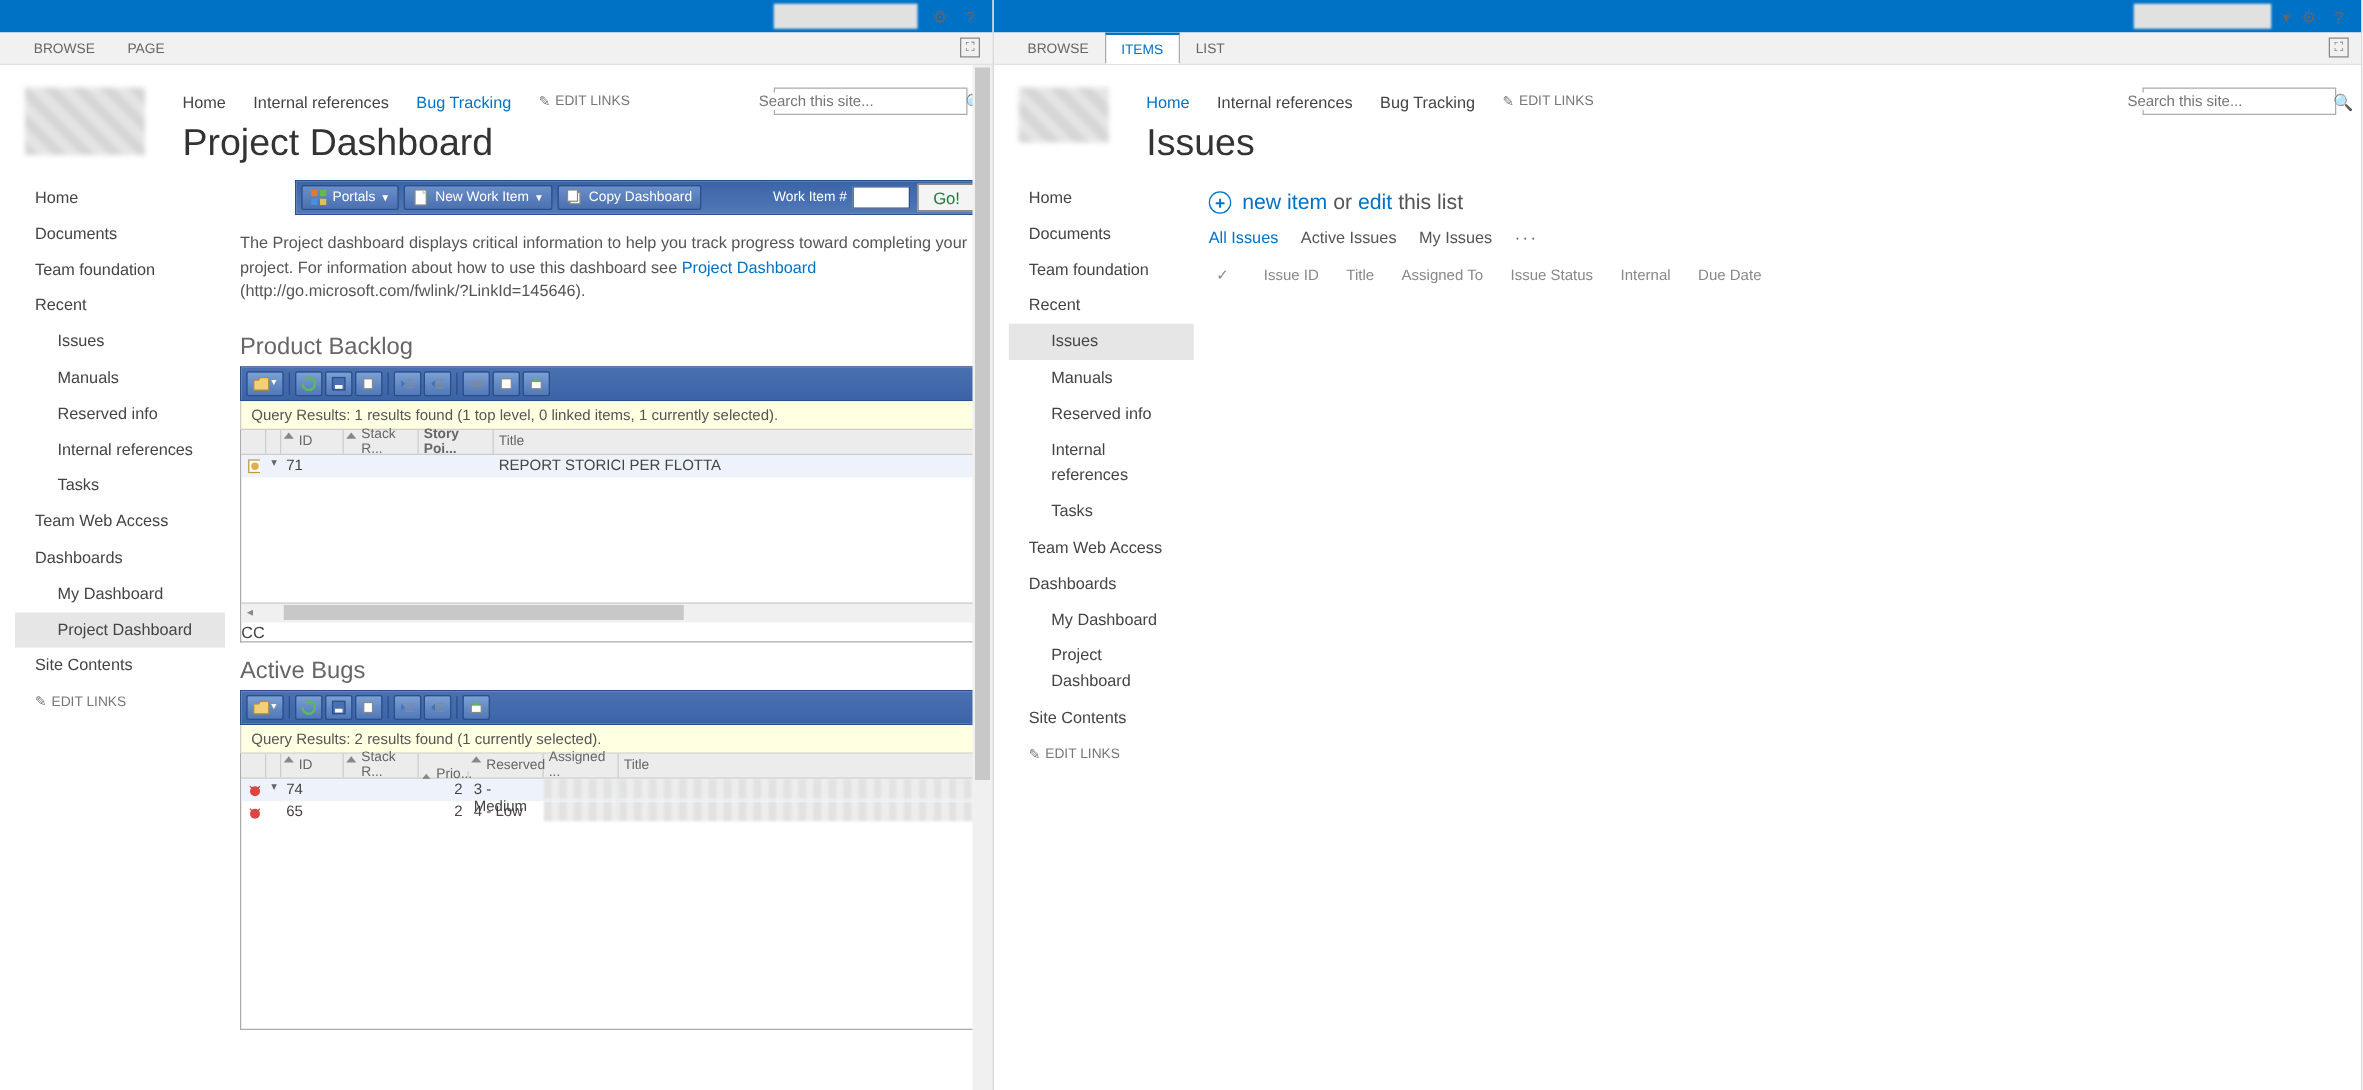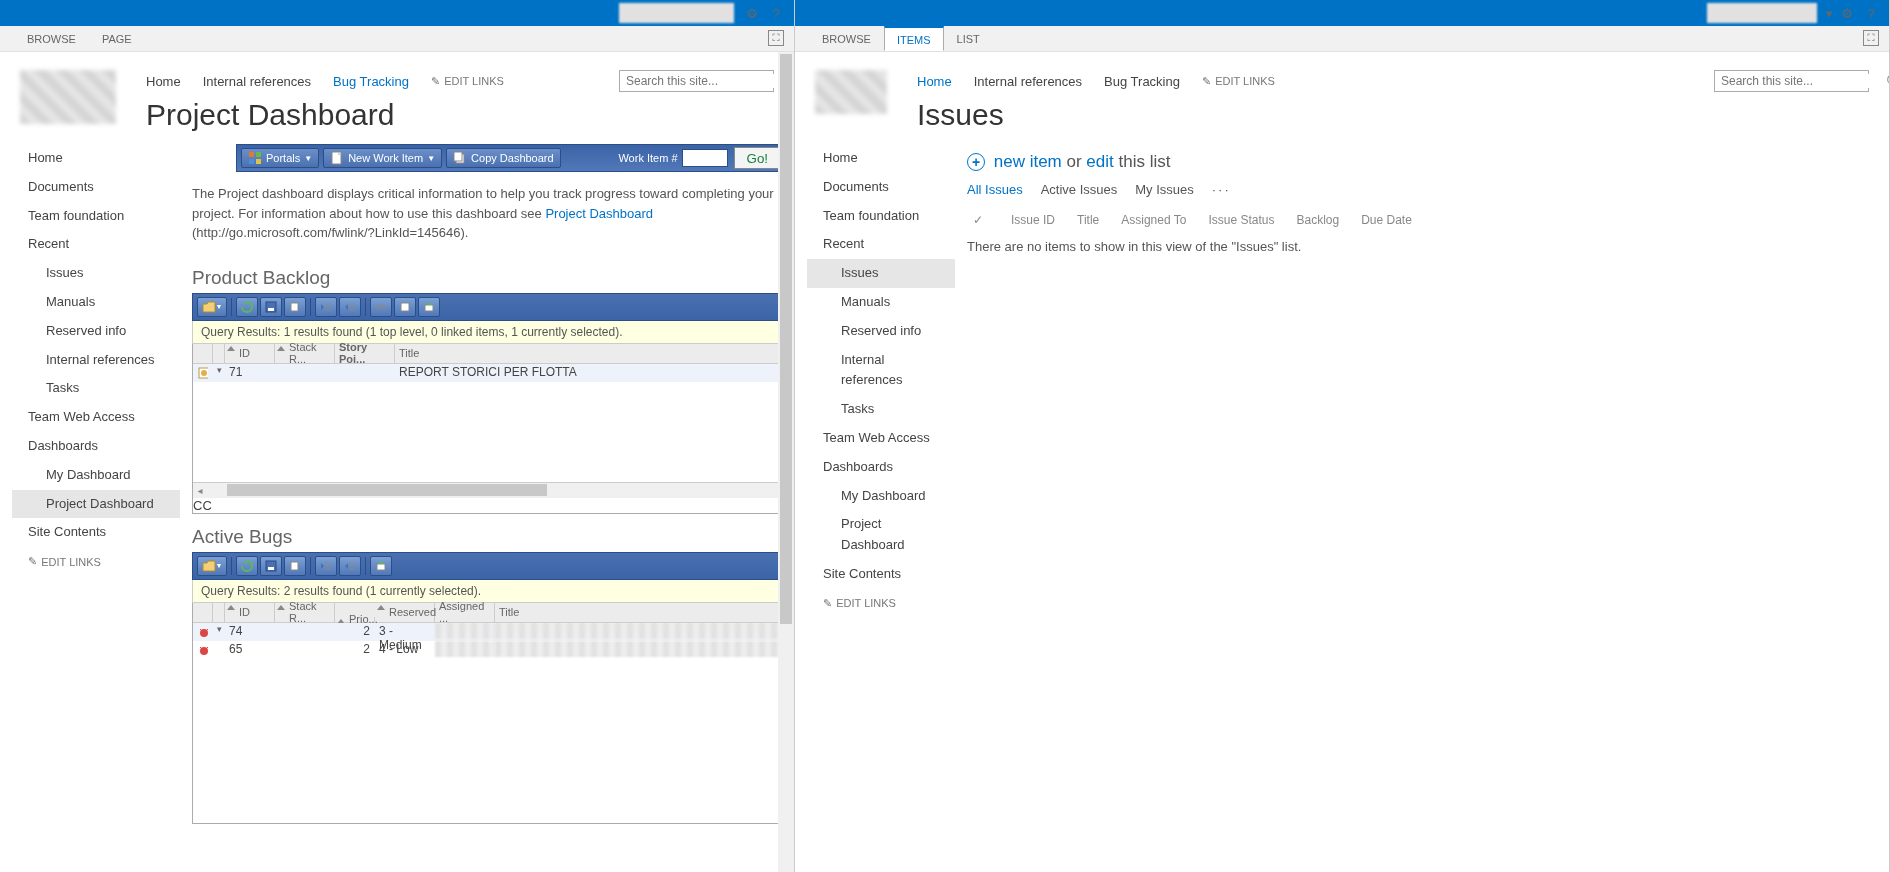--- a/index.html
+++ b/index.html
@@ -20,21 +20,21 @@
 
 .top-area { display: flex; padding: 18px 20px 0 20px; }
 .logo-blur { width: 96px; height: 54px; background: repeating-linear-gradient(45deg,#d5d5d5,#d5d5d5 8px,#e5e5e5 8px,#e5e5e5 16px); filter: blur(2px); margin-right: 30px; }
 .logo-blur-sm { width: 72px; height: 44px; }
 .top-right { flex: 1; }
 .top-nav { display: flex; align-items: center; gap: 22px; font-size: 13px; color: #555; }
 .top-nav a { color: #444; text-decoration: none; cursor: pointer; }
 .top-nav a.active { color: #0072c6; }
 .top-nav a.home { color: #0072c6; }
 .edit-links { color: #777; font-size: 11px; display: flex; align-items: center; gap: 4px; cursor: pointer; }
-.search-box { margin-left: auto; display: flex; align-items: center; border: 1px solid #ababab; height: 22px; width: 155px; }
+.search-box { margin-left: auto; display: flex; align-items: center; border: 1px solid #ababab; height: 22px; width: 155px; justify-content: center; }
 .search-box input { border: 0; outline: 0; flex: 1; padding: 0 6px; font-size: 12px; }
 .search-box .si { color: #0072c6; padding: 0 4px; font-size: 13px; }
 .page-title { font-size: 30px; font-weight: 300; color: #333; margin-top: 6px; }
 
 .content-wrap { display: flex; padding: 12px 0 0 0; }
 .sidenav { width: 180px; padding: 0 0 0 12px; }
 .sidenav .nav-item { padding: 4px 8px 4px 16px; color: #444; cursor: pointer; line-height: 1.6; }
 .sidenav .nav-item.sub { padding-left: 34px; }
 .sidenav .nav-item.selected { background: #e6e6e6; }
 .sidenav .edit-links { padding: 8px 0 0 16px; }
@@ -476,19 +476,18 @@
         <span>Active Issues</span>
         <span>My Issues</span>
         <span class="more">···</span>
       </div>
       <div class="list-head">
         <span class="chk">✓</span>
         <span>Issue ID</span>
         <span>Title</span>
         <span>Assigned To</span>
         <span>Issue Status</span>
-        <span>Backlog</span>
+        <span>Internal</span>
         <span>Due Date</span>
       </div>
-      <div class="list-empty">There are no items to show in this view of the "Issues" list.</div>
     </div>
   </div>
 </div>
 
 </body></html>

